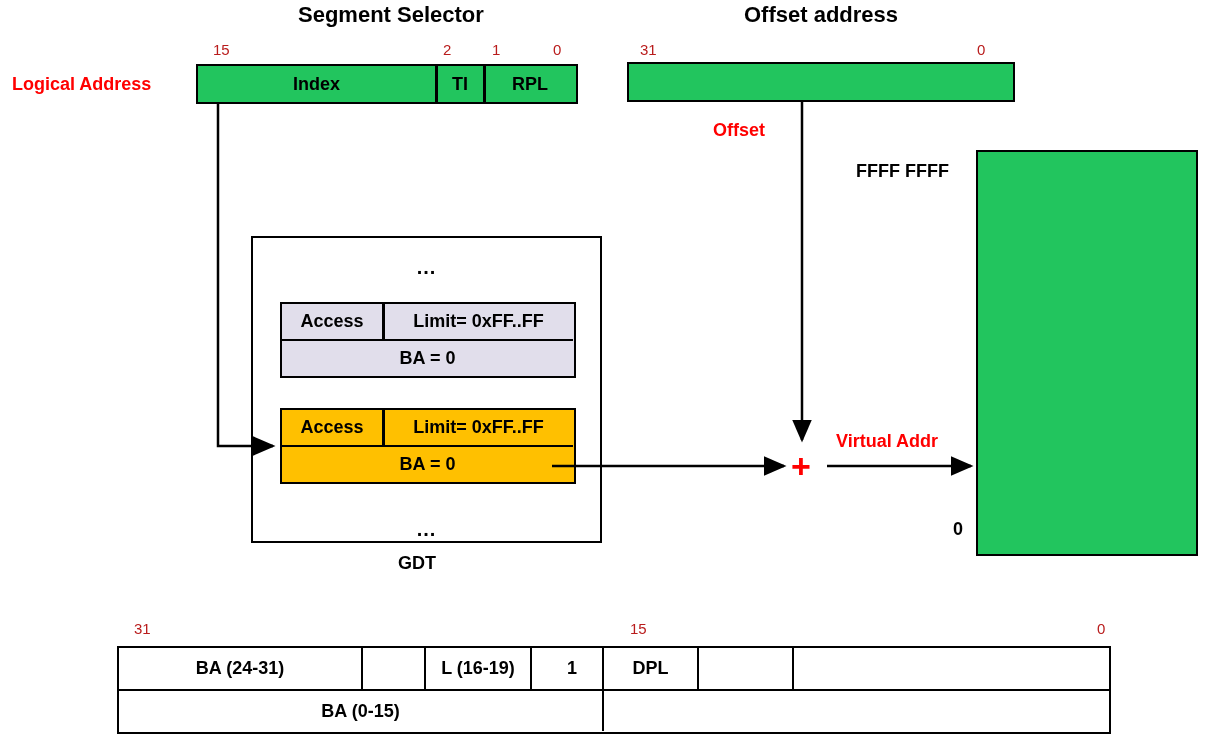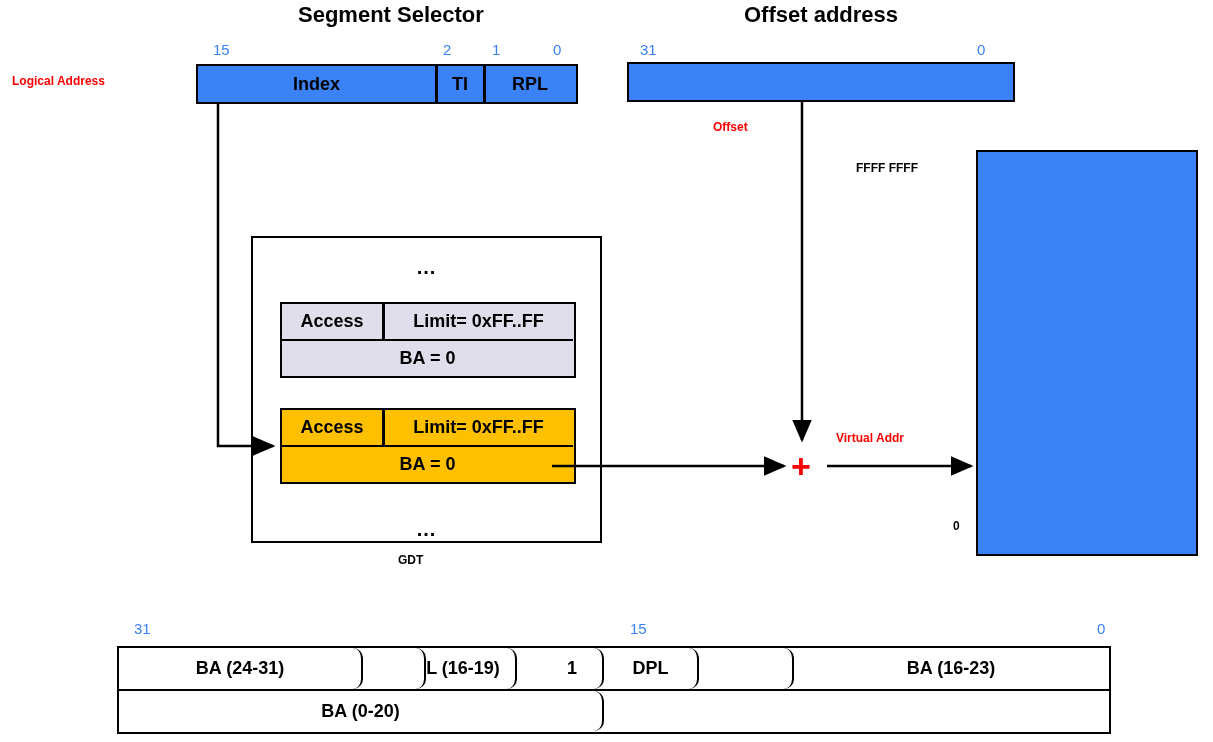--- a/index.html
+++ b/index.html
@@ -1,25 +1,25 @@
 <!DOCTYPE html>
 <html><head>
 <meta charset="utf-8">
 <style>
   html,body{margin:0;padding:0;background:#ffffff;}
   body{width:1213px;height:742px;font-family:"Liberation Sans",sans-serif;color:#000;}
   #stage{position:relative;width:1213px;height:742px;overflow:hidden;background:#fff;}
 
   .t{position:absolute;white-space:nowrap;}
   .red{color:#FF0000;font-weight:bold;}
-  .bitnum{font-size:15px;font-weight:normal;color:#3b82f6;}
+  .bitnum{font-size:15px;font-weight:normal;color:#b91c1c;}
   .title{font-size:22px;font-weight:bold;}
-  .lbl{font-size:12px;font-weight:bold;}
+  .lbl{font-size:18px;font-weight:bold;}
 
-  .box{position:absolute;border:2.5px solid #000;box-sizing:border-box;background:#3b82f6;}
+  .box{position:absolute;border:2.5px solid #000;box-sizing:border-box;background:#22c55e;}
   .cell{position:absolute;box-sizing:border-box;display:flex;align-items:center;justify-content:center;
         font-size:18px;font-weight:bold;}
   .vline{position:absolute;background:#000;width:2.5px;}
   .hline{position:absolute;background:#000;height:2.5px;}
 
   .gdtbox{position:absolute;border:2.5px solid #000;box-sizing:border-box;background:#fff;}
   .desc{position:absolute;border:2.5px solid #000;box-sizing:border-box;}
   .desc .seg{display:flex;align-items:center;justify-content:center;font-size:18px;font-weight:bold;box-sizing:border-box;}
   .lav{background:#E1DEEB;}
   .org{background:#FFC000;}
@@ -27,21 +27,21 @@
   .dots{position:absolute;font-size:20px;font-weight:bold;letter-spacing:1px;text-align:center;}
 
   svg.ov{position:absolute;left:0;top:0;width:1213px;height:742px;pointer-events:none;}
 
   .plus{position:absolute;color:#FF0000;font-size:34px;font-weight:bold;line-height:1;}
 
   
   .dtable{position:absolute;border:2.5px solid #000;box-sizing:border-box;background:#fff;}
   .dtable .drow{position:absolute;left:0;right:0;box-sizing:border-box;}
   .dcell{position:absolute;top:0;bottom:0;display:flex;align-items:center;justify-content:center;
-         font-size:18px;font-weight:bold;box-sizing:border-box;border-right:2.5px solid #000;border-radius:10px;}
+         font-size:18px;font-weight:bold;box-sizing:border-box;border-right:2.5px solid #000;}
   .dcell.last{border-right:none;}
 </style>
 </head>
 <body>
 
 <div id="stage">
 
   <div class="t title" style="left:298px;top:2px;">Segment Selector</div>
   <div class="t title" style="left:744px;top:2px;">Offset address</div>
 
@@ -126,25 +126,24 @@
 
   <div class="t bitnum" style="left:134px;top:620px;">31</div>
   <div class="t bitnum" style="left:630px;top:620px;">15</div>
   <div class="t bitnum" style="left:1097px;top:620px;">0</div>
 
   <div class="dtable" style="left:117px;top:646px;width:994px;height:88px;">
 
     <div class="drow" style="top:0;height:43px;border-bottom:2.5px solid #000;">
       <div class="dcell" style="left:0px;width:244px;">BA (24-31)</div>
       <div class="dcell" style="left:244px;width:63px;"></div>
-      <div class="dcell" style="left:292px;width:106px;">L (16-19)</div>
+      <div class="dcell" style="left:307px;width:106px;">L (16-19)</div>
       <div class="dcell" style="left:423px;width:62px;">1</div>
       <div class="dcell" style="left:485px;width:95px;">DPL</div>
       <div class="dcell" style="left:580px;width:95px;"></div>
-      <div class="dcell last" style="left:675px;width:314px;">BA (16-23)</div>
     </div>
 
     <div class="drow" style="top:43px;height:40px;">
-      <div class="dcell" style="left:0px;width:485px;">BA (0-20)</div>
+      <div class="dcell" style="left:0px;width:485px;">BA (0-15)</div>
     </div>
   </div>
 
 </div>
 
 </body></html>

